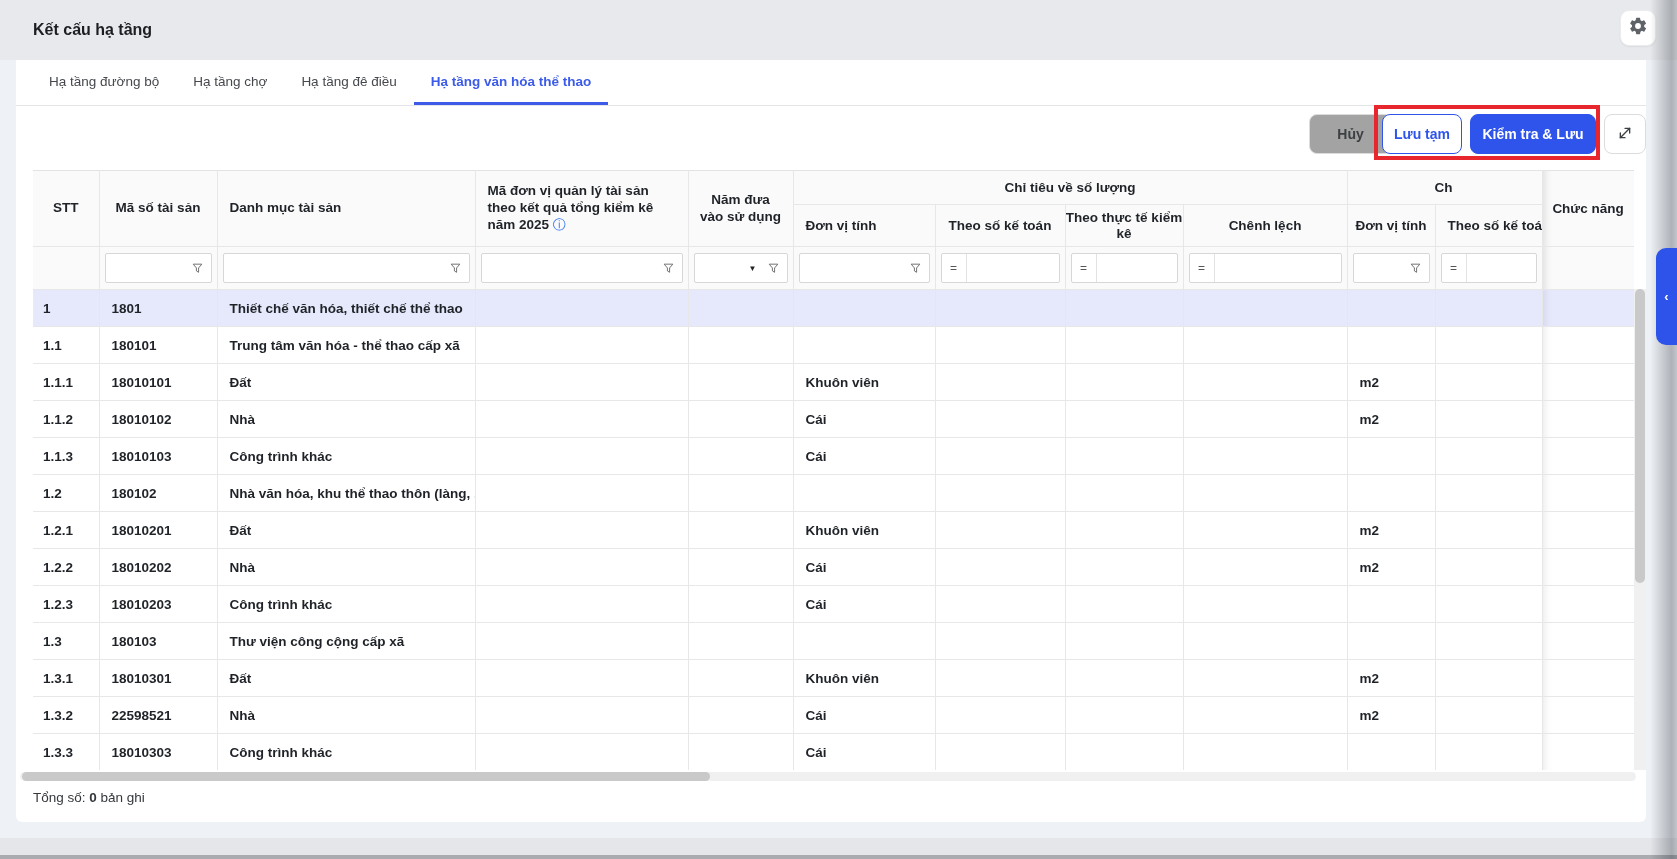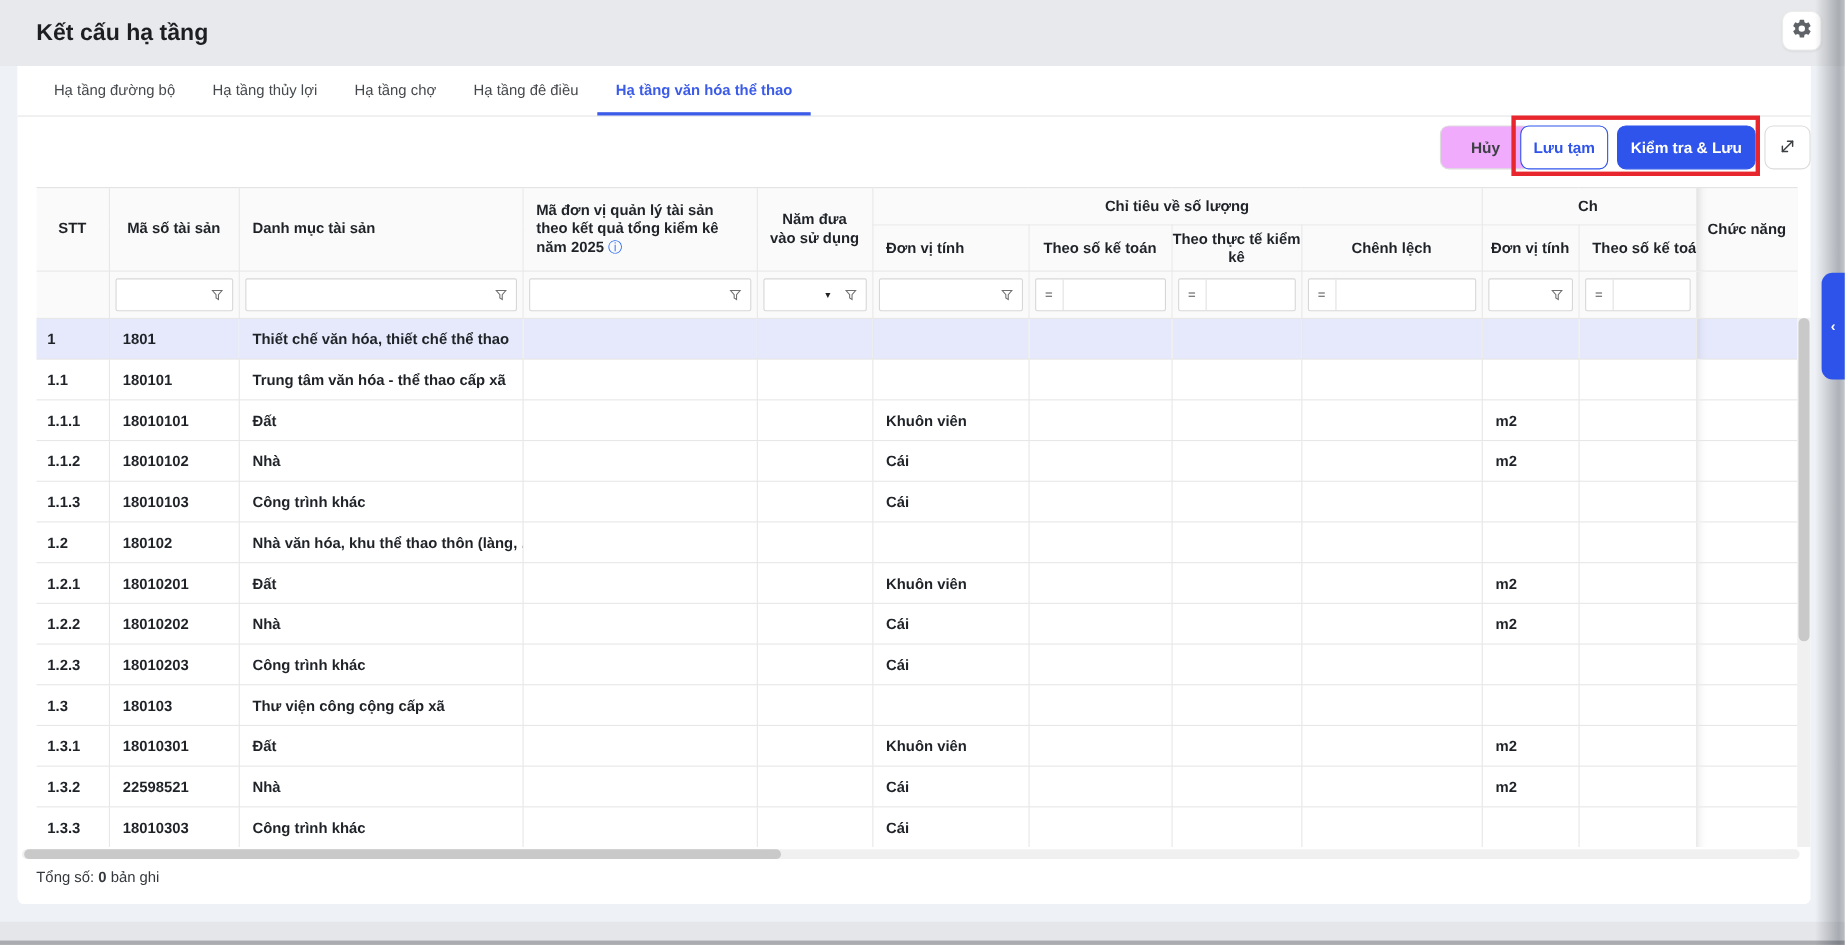--- a/index.html
+++ b/index.html
@@ -2,40 +2,40 @@
 <html><head>
 <meta charset="utf-8">
 <style>
   * { margin:0; padding:0; box-sizing:border-box; }
   html,body { width:1677px; height:859px; overflow:hidden;
     font-family:"Liberation Sans", sans-serif; background:#eef1f5; }
 
   
   .topband { position:absolute; left:0; top:0; width:1677px; height:60px; background:#e7e9ec; }
   .page-title { position:absolute; left:33px; top:0; height:60px; line-height:60px;
-    font-size:21px; font-weight:700; color:#1c1e21; }
+    font-size:16px; font-weight:700; color:#1c1e21; }
   .gear-btn { position:absolute; left:1620px; top:10px; width:36px; height:36px;
     background:#fff; border:1px solid #ececec; border-radius:9px; display:flex;
     align-items:center; justify-content:center; box-shadow:0 1px 2px rgba(0,0,0,.06); cursor:pointer; }
 
   
   .card { position:absolute; left:16px; top:60px; width:1630px; height:762px;
     background:#fff; border-radius:0 0 6px 6px; }
 
   
   .tabs { position:absolute; left:16px; top:60px; width:1630px; height:46px;
     border-bottom:1px solid #e4e5e7; display:flex; padding-left:16px; background:#fff; }
   .tab { padding:0 17px; line-height:44px; font-size:13.5px; color:#45484c; cursor:pointer;
     border-bottom:3px solid transparent; white-space:nowrap; }
   .tab.active { color:#3b5be8; border-bottom-color:#3b5be8; font-weight:700; }
 
   
   .btn { position:absolute; top:114px; height:40px; border-radius:8px; font-size:14px;
     font-weight:700; display:flex; align-items:center; justify-content:center; cursor:pointer; }
-  .btn-cancel { left:1309px; width:83px; background:#f0abfc; border:1px solid #dcdcdc; color:#3c4043; }
+  .btn-cancel { left:1309px; width:83px; background:#a3a3a3; border:1px solid #dcdcdc; color:#3c4043; }
   .btn-savetemp { left:1382px; width:80px; background:#fff; border:1px solid #2f54eb; color:#2f54eb; }
   .btn-checksave { left:1470px; width:126px; background:#2f54eb; border:1px solid #2f54eb; color:#fff; }
   .btn-expand { left:1604px; width:42px; background:#fff; border:1px solid #dcdcdc; color:#3c4043; }
   .annotation-box { position:absolute; left:1374px; top:105px; width:226px; height:55px;
     border:4px solid #e8262d; z-index:9; pointer-events:none; }
 
   
   .tbl-wrap { position:absolute; left:33px; top:170px; width:1601px; height:600px; overflow:hidden; }
   table { border-collapse:collapse; table-layout:fixed; width:1601px; }
   th, td { border-right:1px solid #e7e7e7; border-bottom:1px solid #e7e7e7;
@@ -102,21 +102,20 @@
     <svg viewBox="0 0 24 24" width="20" height="20" fill="#5f6368">
         <path d="M19.4 13c.04-.32.06-.66.06-1s-.02-.68-.07-1l2.03-1.58a.5.5 0 0 0 .12-.64l-1.92-3.32a.5.5 0 0 0-.61-.22l-2.39.96a7.3 7.3 0 0 0-1.73-1l-.36-2.54a.5.5 0 0 0-.5-.42h-3.84a.5.5 0 0 0-.5.42l-.36 2.54c-.63.26-1.2.6-1.73 1l-2.39-.96a.5.5 0 0 0-.61.22L2.7 8.78a.5.5 0 0 0 .12.64L4.85 11c-.05.32-.07.66-.07 1s.02.68.07 1l-2.03 1.58a.5.5 0 0 0-.12.64l1.92 3.32c.14.24.42.33.61.22l2.39-.96c.53.4 1.1.74 1.73 1l.36 2.54c.04.24.25.42.5.42h3.84c.25 0 .46-.18.5-.42l.36-2.54a7.3 7.3 0 0 0 1.73-1l2.39.96c.24.1.5 0 .61-.22l1.92-3.32a.5.5 0 0 0-.12-.64L19.4 13zM12 15.5A3.5 3.5 0 1 1 12 8.5a3.5 3.5 0 0 1 0 7z"></path>
       </svg>
   </span>
 </div>
 
 <div class="card"></div>
 
 <div class="tabs">
   <div class="tab">Hạ tầng đường bộ</div>
-  <div class="tab">Hạ tầng thủy lợi</div>
   <div class="tab">Hạ tầng chợ</div>
   <div class="tab">Hạ tầng đê điều</div>
   <div class="tab active">Hạ tầng văn hóa thể thao</div>
 </div>
 
 <div class="btn btn-cancel">Hủy</div>
 <div class="btn btn-savetemp">Lưu tạm</div>
 <div class="btn btn-checksave">Kiểm tra &amp; Lưu</div>
 <div class="btn btn-expand">
   <span>

